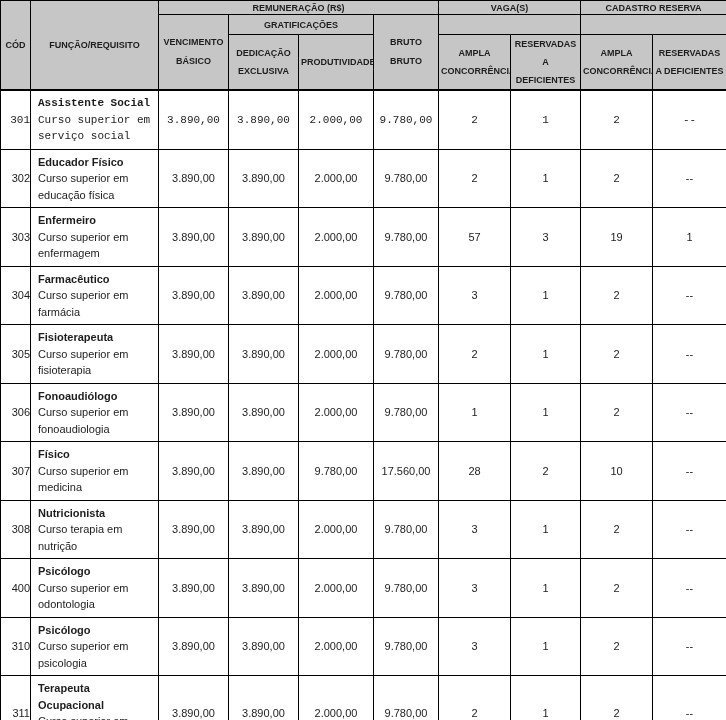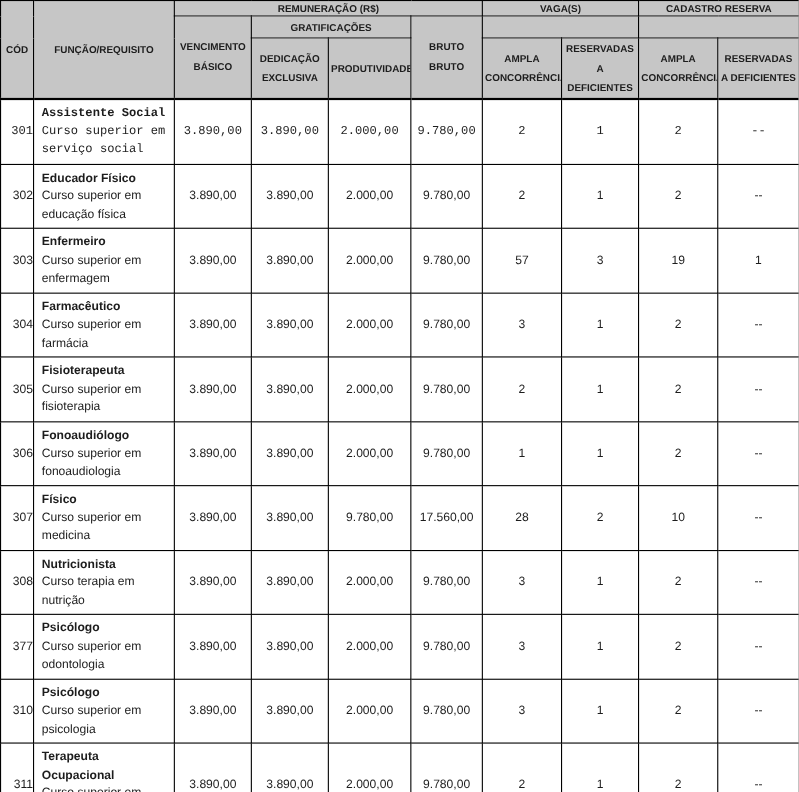--- a/index.html
+++ b/index.html
@@ -210,21 +210,21 @@
     <td class="num">3.890,00</td>
     <td class="num">2.000,00</td>
     <td class="num">9.780,00</td>
     <td class="num">3</td>
     <td class="num">1</td>
     <td class="num">2</td>
     <td class="num">--</td>
   </tr>
 
   <tr>
-    <td class="cod">377</td>
+    <td class="cod">400</td>
     <td class="func">
       <div class="func-title">Psicólogo</div>
       <div class="func-req">Curso superior em odontologia</div>
     </td>
     <td class="num">3.890,00</td>
     <td class="num">3.890,00</td>
     <td class="num">2.000,00</td>
     <td class="num">9.780,00</td>
     <td class="num">3</td>
     <td class="num">1</td>

